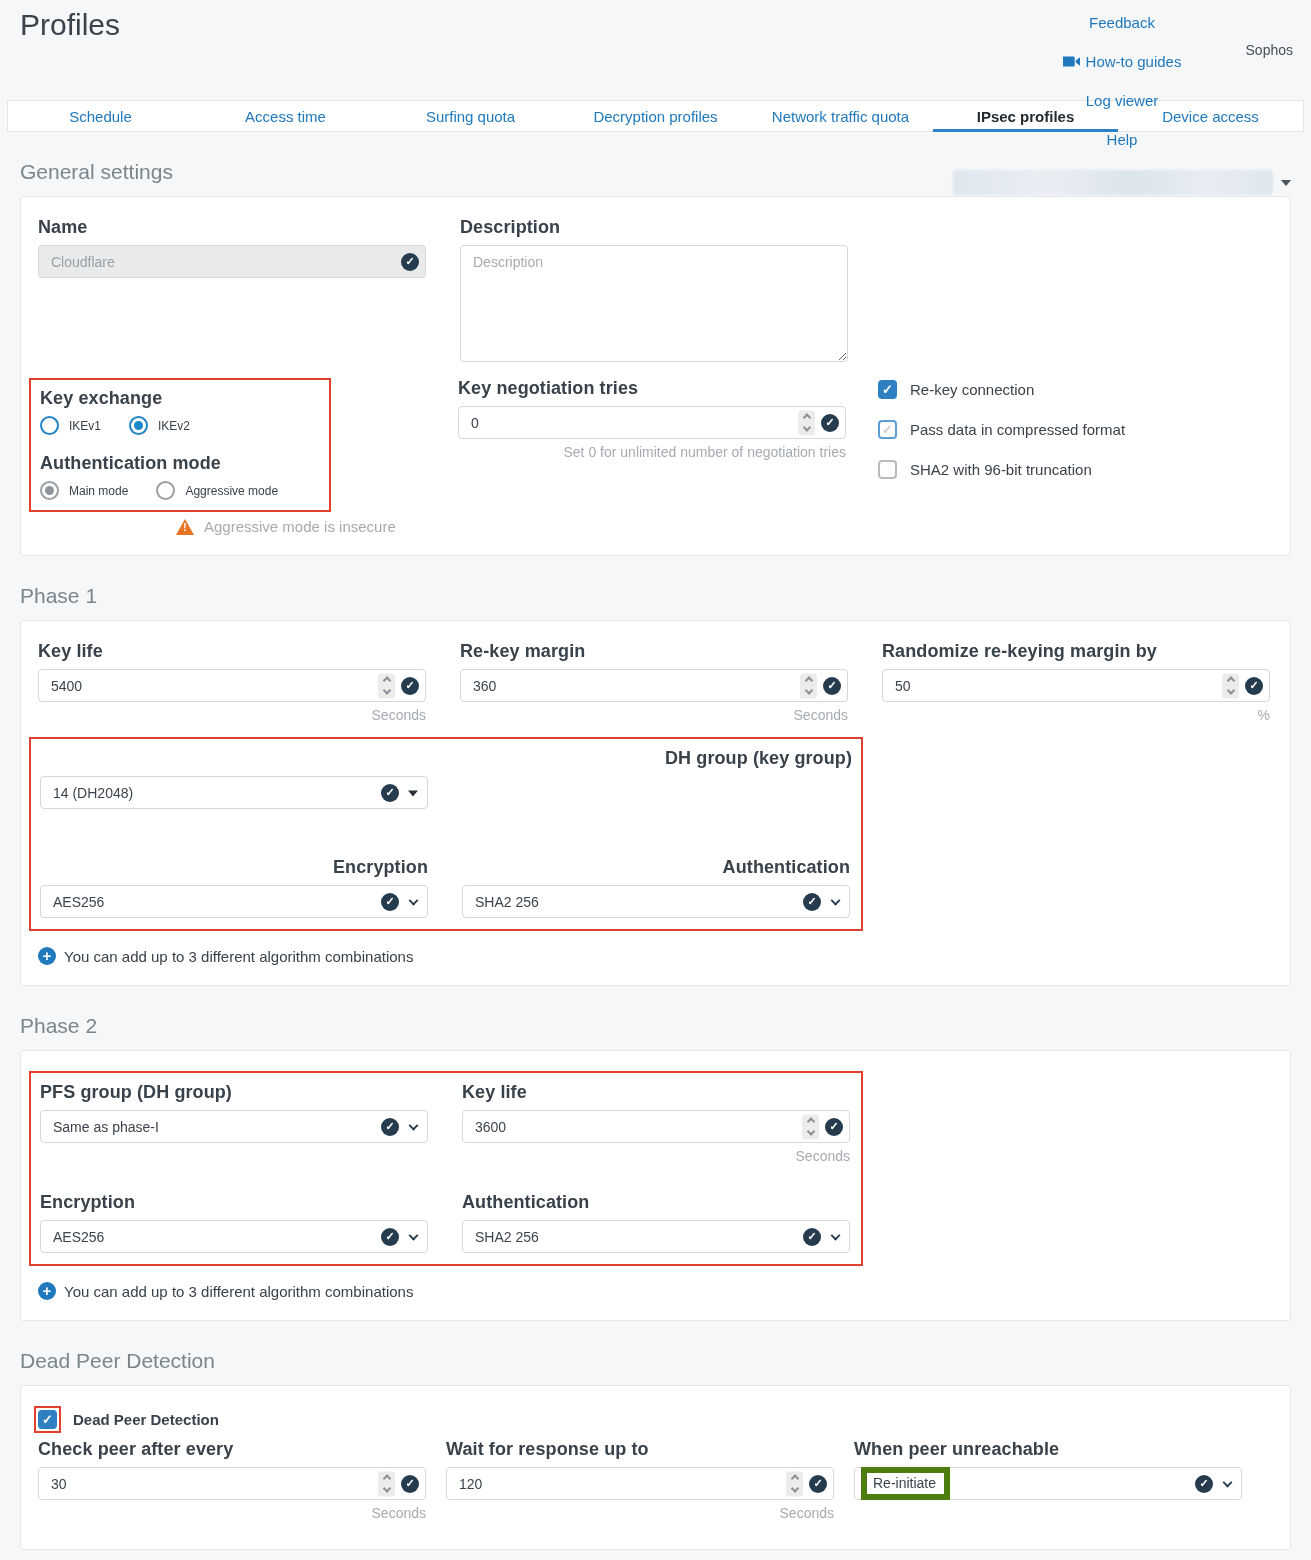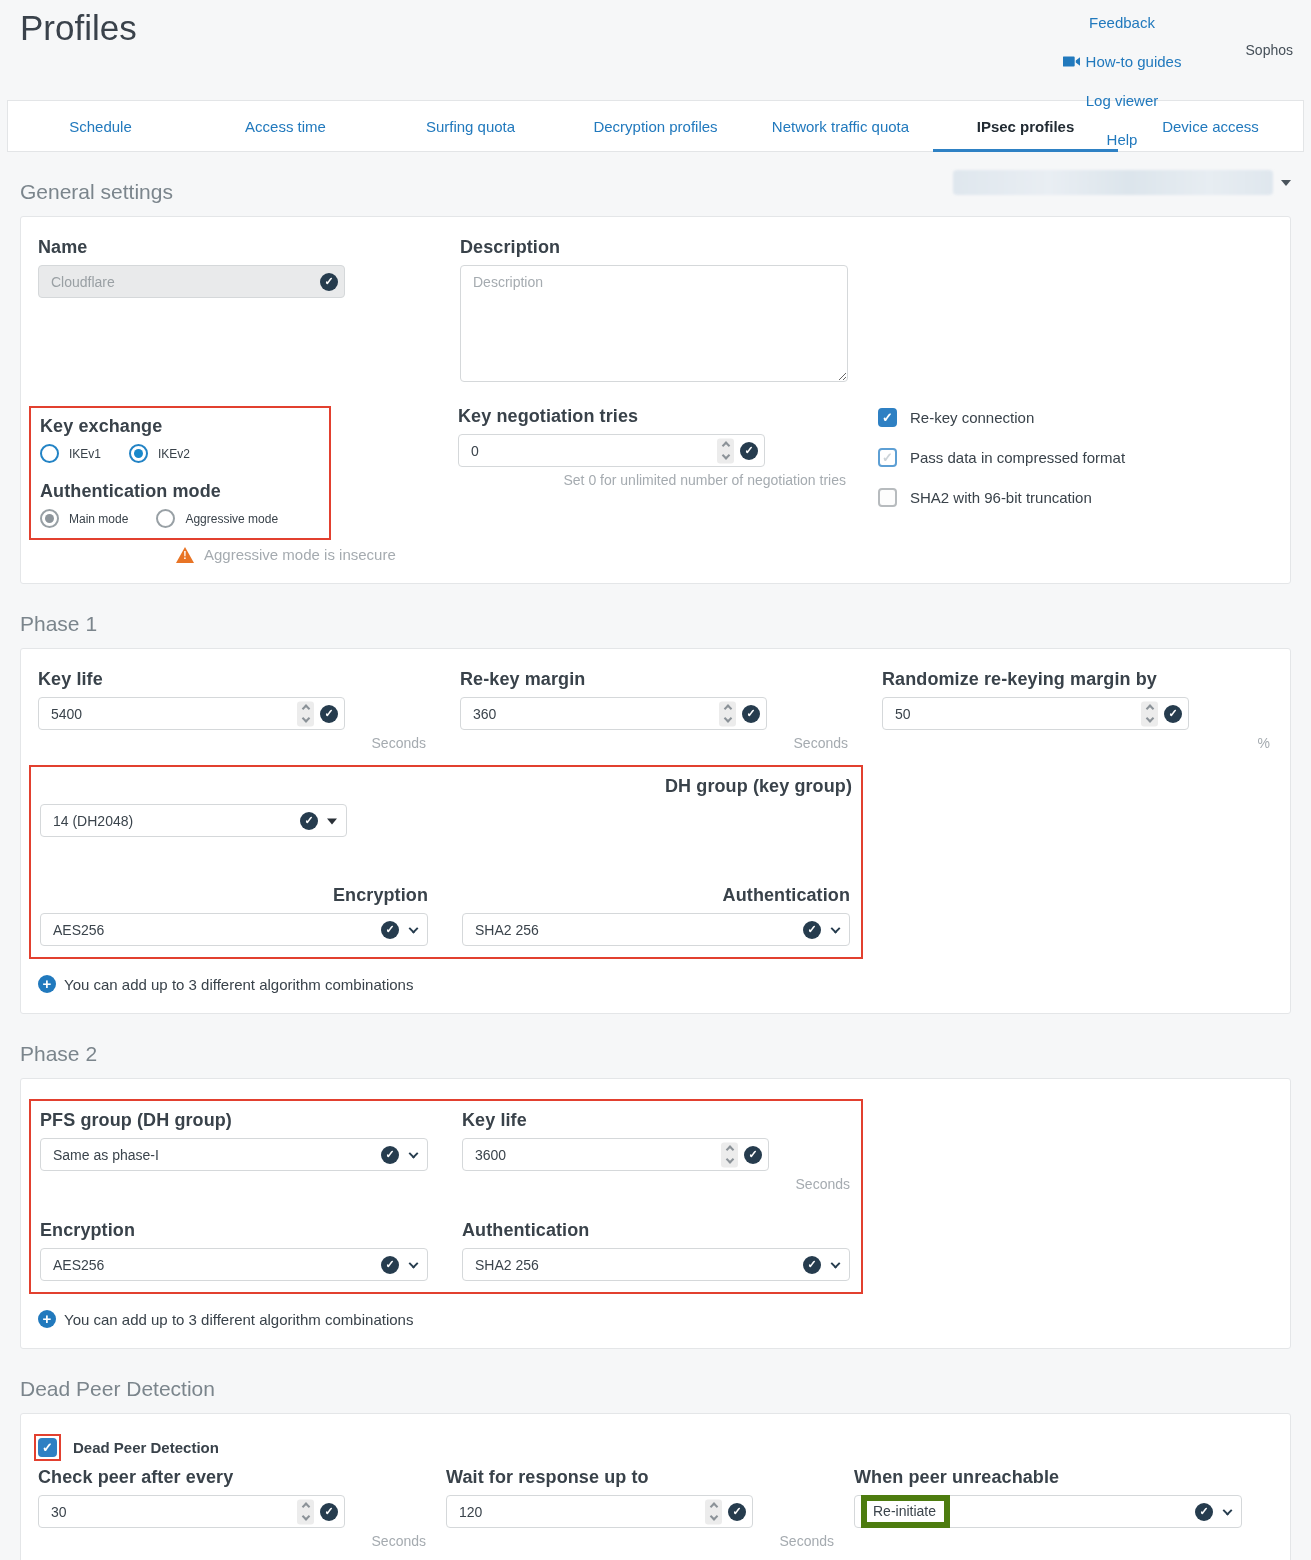--- a/index.html
+++ b/index.html
@@ -5,44 +5,44 @@
   * { margin:0; padding:0; box-sizing:border-box; }
   html,body { background:#f6f7f8; }
   body {
     width:1311px; min-height:1560px;
     font-family:"Liberation Sans", sans-serif;
     color:#3b444c;
     position:relative;
   }
   
   .topbar { position:relative; height:100px; }
-  .page-title { position:absolute; left:20px; top:8px; font-size:35px; font-weight:400; color:#3a424b; }
+  .page-title { position:absolute; left:20px; top:8px; font-size:30px; font-weight:400; color:#3a424b; }
   .toplinks { position:absolute; top:14px; right:20px; display:flex; align-items:center; gap:22px;flex-direction:column; }
   .toplink { color:#2179bd; font-size:15px; text-decoration:none; cursor:pointer; display:flex; align-items:center; gap:6px; }
   .camicon svg { display:block; }
   .account-pill { display:flex; align-items:center; gap:8px; cursor:pointer; }
   .pill-blur { width:320px; height:25px; border-radius:4px;
     background:linear-gradient(90deg,#dfe7ee 0%,#e9eef3 30%,#dce5ec 55%,#e7edf2 80%,#dfe7ee 100%);
     filter:blur(1px); }
   .pill-caret { width:0; height:0; border-left:5px solid transparent; border-right:5px solid transparent; border-top:6px solid #4a545c; }
   .brand { position:absolute; right:18px; top:42px; font-size:14px; color:#454f58; }
   
-  .tabbar { margin:0 7px; height:52px; background:#fff; border:1px solid #e3e5e7; display:flex; }
+  .tabbar { margin:0 7px; height:32px; background:#fff; border:1px solid #e3e5e7; display:flex; }
   .tab { flex:1; display:flex; align-items:center; justify-content:center; font-size:15px; color:#2179bd; cursor:pointer; position:relative; }
   .tab.active { color:#222b33; font-weight:700; }
   .tab.active::after { content:""; position:absolute; left:0; right:0; bottom:-1px; height:3px; background:#2e81c4; }
   
   .content { padding:0 20px; }
   .sect-h { font-size:21px; font-weight:400; color:#7b858c; margin:28px 0 12px 0; }
   .card { background:#fff; border:1px solid #e4e6e8; border-radius:3px; padding:20px 17px; }
   .grid3 { display:grid; grid-template-columns:388px 388px 388px; column-gap:34px; align-items:start; }
   .grid2 { display:grid; grid-template-columns:388px 388px; column-gap:34px; align-items:start; }
   .flabel { display:block; font-size:18px; font-weight:700; color:#39424a; margin-bottom:7px; letter-spacing:.1px; }
   
-  .inwrap { position:relative; width:307px; }
+  .inwrap { position:relative; width:388px; }
   .inwrap input, .selbox {
     width:100%; height:33px; border:1px solid #d5d8da; border-radius:4px;
     font-family:"Liberation Sans", sans-serif; font-size:14px; color:#3b444c;
     padding:0 56px 0 12px; background:#fff; outline:none;
   }
   .inwrap input.disabled { background:#e9eaeb; color:#9aa0a4; }
   .badge { position:absolute; right:7px; top:50%; transform:translateY(-50%);
     width:18px; height:18px; border-radius:50%; background:#263c4e; color:#fff;
     font-size:11px; font-weight:700; display:flex; align-items:center; justify-content:center; }
   .spin { position:absolute; right:31px; top:50%; transform:translateY(-50%);
@@ -87,21 +87,21 @@
   .warnrow { display:flex; align-items:center; gap:10px; margin:6px 0 0 138px; }
   .warnwrap { position:relative; width:18px; height:16px; flex:none; }
   .warn-tri { position:absolute; left:0; top:0; width:0; height:0;
     border-left:9px solid transparent; border-right:9px solid transparent; border-bottom:16px solid #e87425; }
   .warn-ex { position:absolute; left:0; top:3px; width:18px; text-align:center; color:#fff; font-size:10px; font-weight:700; }
   .warntext { color:#a5abb0; font-size:15px; }
   
   .noterow { display:flex; align-items:center; gap:8px; margin-top:16px; font-size:15px; color:#39424a; }
   .plus { width:18px; height:18px; border-radius:50%; background:#2179bd; color:#fff; font-size:15px; line-height:17px; text-align:center; font-weight:700; flex:none; cursor:pointer; }
   .gap-rows { height:48px; }
-  .mt20 { margin-top:20px;gap:32px; }
+  .mt20 { margin-top:12px;gap:32px; }
   .mt14 { margin-top:14px;text-align:right; }
 </style>
 </head>
 <body>
 
 <div class="topbar">
   <h1 class="page-title">Profiles</h1>
   <div class="toplinks">
     <a class="toplink">
         <span>Feedback</span>

